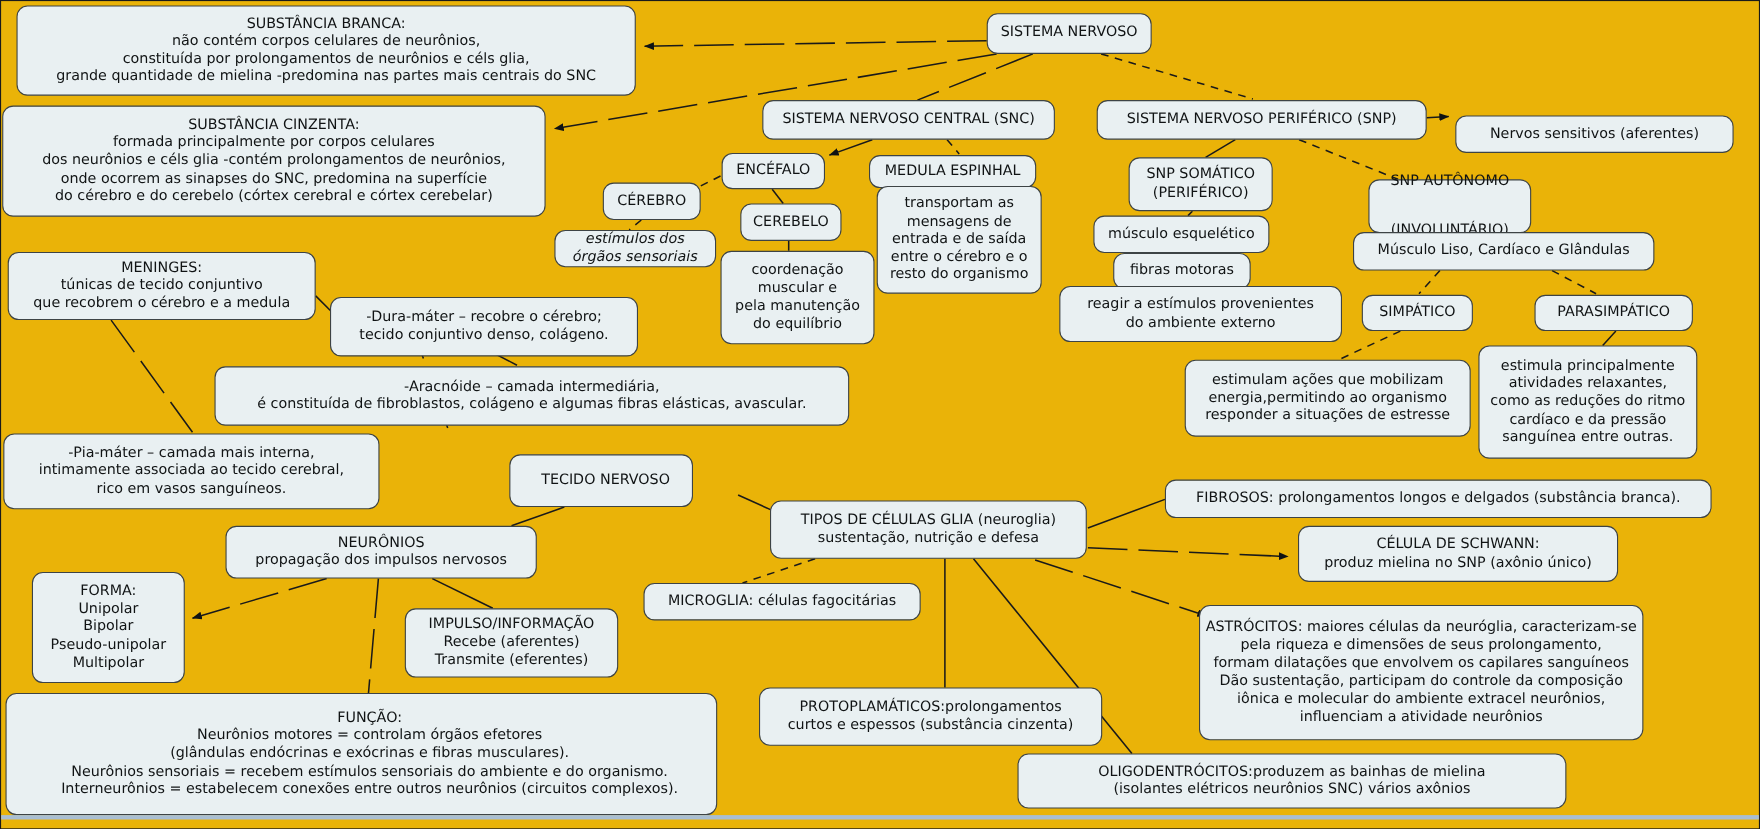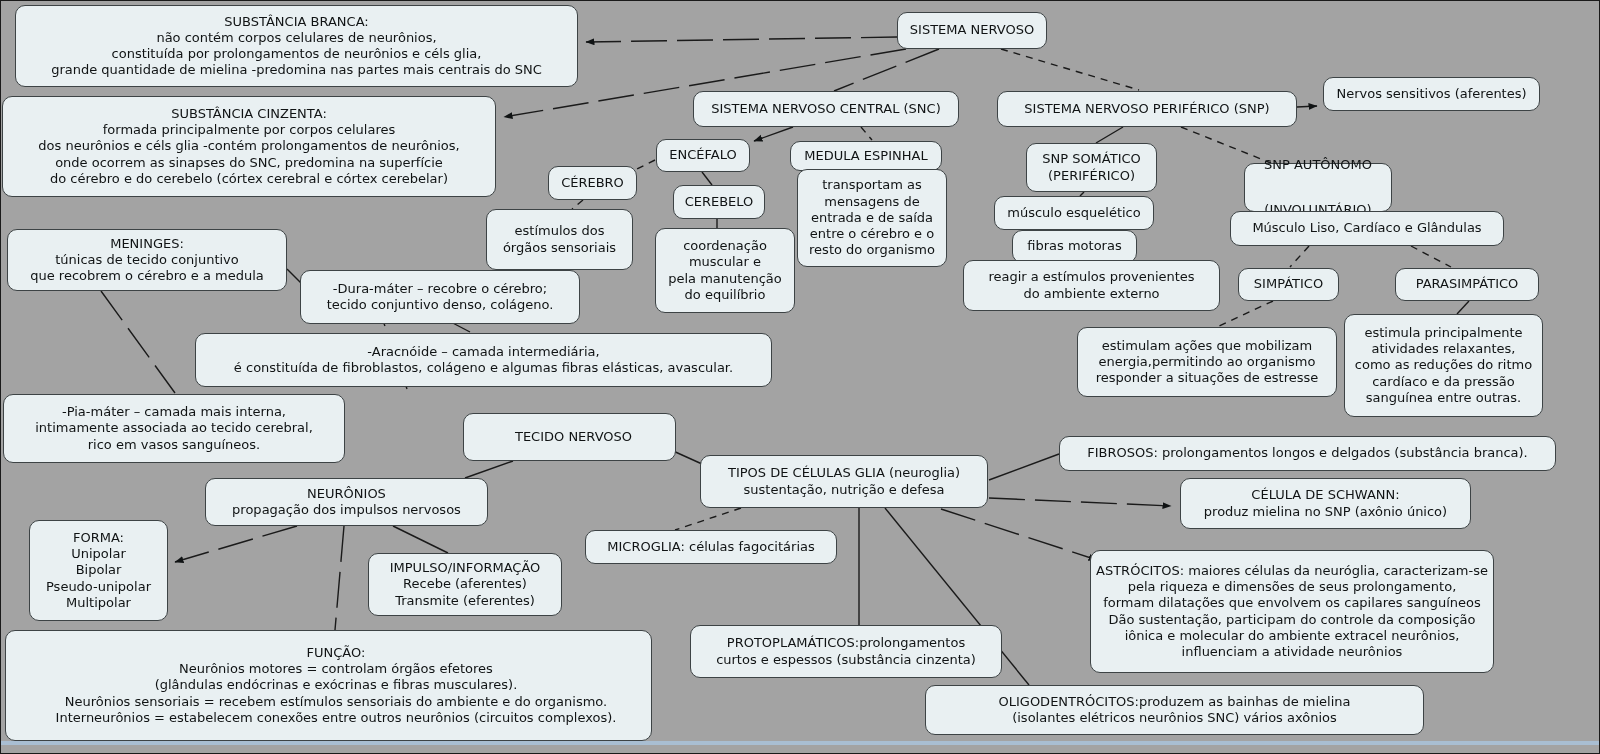--- a/index.html
+++ b/index.html
@@ -1,18 +1,18 @@
 <!DOCTYPE html>
 <html><head>
 <meta charset="utf-8">
 <style>
   html,body{margin:0;padding:0;background:#fff;}
   #app{
     position:relative;width:1600px;height:754px;overflow:hidden;
-    background:#a3a3a3;border:1px solid #1a1a1a;box-sizing:border-box;
+    background:#eab308;border:1px solid #1a1a1a;box-sizing:border-box;
     font-family:"DejaVu Sans","Liberation Sans",sans-serif;
   }
   #edges{position:absolute;left:0;top:0;width:1600px;height:754px;}
   .node{
     position:absolute;box-sizing:border-box;
     background:#e9f0f2;border:1.6px solid #3d4345;border-radius:10px;
     display:flex;flex-direction:column;justify-content:center;align-items:center;
     text-align:center;font-size:13px;line-height:1.25;color:#101314;
     padding:2px 4px;cursor:default;
   }
@@ -81,36 +81,36 @@
     </div>
     <div class="node" style="left: 896px; top: 11px; width: 150px; height: 37px;">
       <span>SISTEMA NERVOSO</span>
     </div>
     <div class="node" style="left: 692px; top: 90px; width: 266px; height: 36px;">
       <span>SISTEMA NERVOSO CENTRAL (SNC)</span>
     </div>
     <div class="node" style="left: 996px; top: 90px; width: 300px; height: 36px;">
       <span>SISTEMA NERVOSO PERIFÉRICO (SNP)</span>
     </div>
-    <div class="node" style="left: 1322px; top: 76px; width: 217px; height: 34px;">
+    <div class="node" style="left: 1322px; top: 104px; width: 253px; height: 34px;">
       <span>Nervos sensitivos (aferentes)</span>
     </div>
     <div class="node" style="left: 655px; top: 138px; width: 94px; height: 33px;">
       <span>ENCÉFALO</span>
     </div>
     <div class="node" style="left: 789px; top: 140px; width: 152px; height: 30px;">
       <span>MEDULA ESPINHAL</span>
     </div>
     <div class="node" style="left: 547px; top: 165px; width: 89px; height: 34px;">
       <span>CÉREBRO</span>
     </div>
     <div class="node" style="left: 672px; top: 184px; width: 92px; height: 34px;">
       <span>CEREBELO</span>
     </div>
-    <div class="node" style="left: 485px; top: 208px; width: 147px; height: 61px;">
+    <div class="node" style="left: 503px; top: 208px; width: 147px; height: 34px; font-style: italic;">
       <span>estímulos dos</span>
       <span>órgãos sensoriais</span>
     </div>
     <div class="node" style="left: 796px; top: 168px; width: 150px; height: 98px;">
       <span>transportam as</span>
       <span>mensagens de</span>
       <span>entrada e de saída</span>
       <span>entre o cérebro e o</span>
       <span>resto do organismo</span>
     </div>
@@ -170,21 +170,21 @@
     </div>
     <div class="node" style="left: 194px; top: 332px; width: 577px; height: 54px;">
       <span>-Aracnóide – camada intermediária,</span>
       <span>é constituída de fibroblastos, colágeno e algumas fibras elásticas, avascular.</span>
     </div>
     <div class="node" style="left: 2px; top: 393px; width: 342px; height: 69px; align-items: center;">
       <span>-Pia-máter – camada mais interna,</span>
       <span>intimamente associada ao tecido cerebral,</span>
       <span>rico em vasos sanguíneos.</span>
     </div>
-    <div class="node" style="left: 462px; top: 412px; width: 213px; height: 48px; padding-left: 12px;">
+    <div class="node" style="left: 462px; top: 412px; width: 167px; height: 48px; padding-left: 12px;">
       <span>TECIDO NERVOSO</span>
     </div>
     <div class="node" style="left: 204px; top: 477px; width: 283px; height: 48px;">
       <span>NEURÔNIOS</span>
       <span>propagação dos impulsos nervosos</span>
     </div>
     <div class="node" style="left: 28px; top: 519px; width: 139px; height: 101px;">
       <span>FORMA:</span>
       <span>Unipolar</span>
       <span>Bipolar</span>

